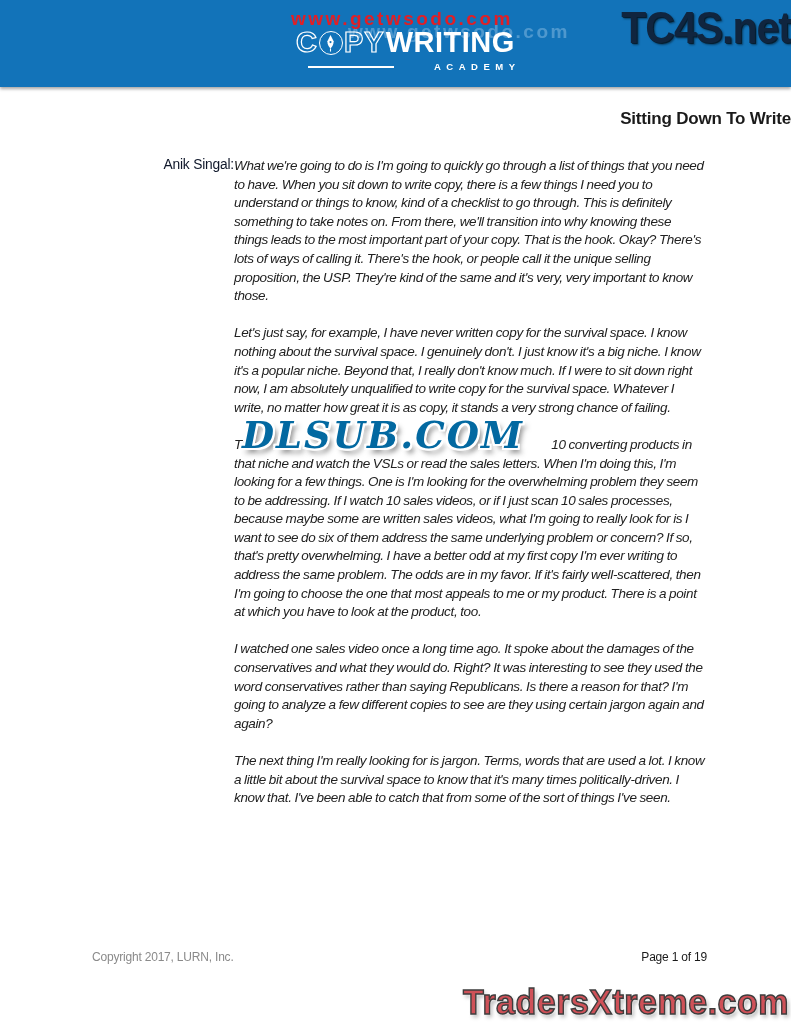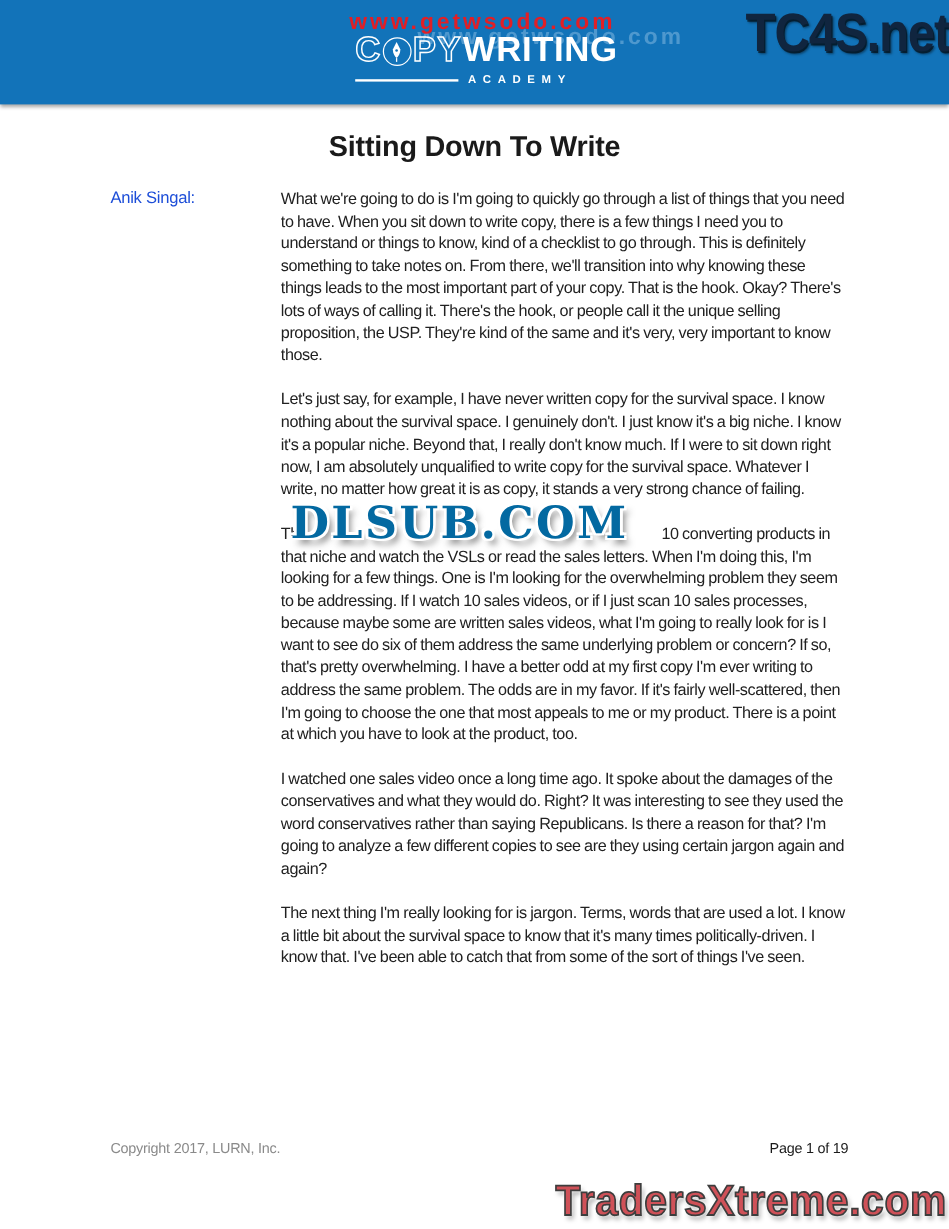--- a/index.html
+++ b/index.html
@@ -33,42 +33,42 @@
     font-size:29px; font-weight:bold; letter-spacing:1px;
     color:transparent; -webkit-text-stroke:1.2px #ffffff;
   }
   .logo-o {
     display:inline-flex; align-items:center; justify-content:center;
     width:24px; height:24px; border:1.6px solid #ffffff; border-radius:50%;
     margin:0 1px;
   }
   .logo-o svg { width:15px; height:18px; display:block; }
   .writing { font-size:29px; font-weight:bold; letter-spacing:0.5px; color:#ffffff; margin-left:1px; }
-  .logo-line2 { position:absolute; top:61px; left:0; width:222px; display:flex; align-items:center; }
+  .logo-line2 { position:absolute; top:61px; left:12px; width:222px; display:flex; align-items:center;gap:32px; }
   .logo-rule { height:2px; background:#ffffff; width:86px; flex:none; }
   .academy { color:#ffffff; font-size:9.5px; font-weight:bold; letter-spacing:5.5px; margin-left:8px; }
   .corner-brand {
     position:absolute; right:0px; top:2px; white-space:nowrap;
     font-size:41px; font-weight:bold; letter-spacing:-1px;
     transform:scaleY(1.10); transform-origin:top right;
     color:#10253f;
     text-shadow:1px 1px 0 rgba(0,0,0,0.55), 2px 2px 2px rgba(0,0,0,0.45);
   }
 
   
   .title {
     position:absolute; left:0; width:791px; top:109px;
-    text-align:center; font-size:24px; font-weight:bold; color:#1a1a1a;
+    text-align:right; font-size:17px; font-weight:bold; color:#1a1a1a;
     letter-spacing:-0.2px;
   }
 
   
   .transcript { position:absolute; top:157px; left:92px; width:615px; display:flex; }
-  .speaker { width:142px; flex:none; font-size:13.8px; color:#1d4ed8; letter-spacing:-0.2px; }
-  .paras { width:473px; flex:none; }
+  .speaker { width:142px; flex:none; font-size:13.8px; color:#0f172a; letter-spacing:-0.2px;text-align:right; }
+  .paras { width:473px; flex:none;font-style:italic; }
   .paras p {
     font-size:13.5px; line-height:18.6px; color:#212121;
     letter-spacing:-0.35px; word-spacing:-0.5px;
     margin:0 0 18.6px 0;
   }
   .p4 { position:relative; }
   .wm-gap { display:inline-block; width:295px; height:1px; }
   .dlsub {
     position:absolute; top:-10px; left:8px; white-space:nowrap;
     font-family:"DejaVu Serif","Liberation Serif",serif;

